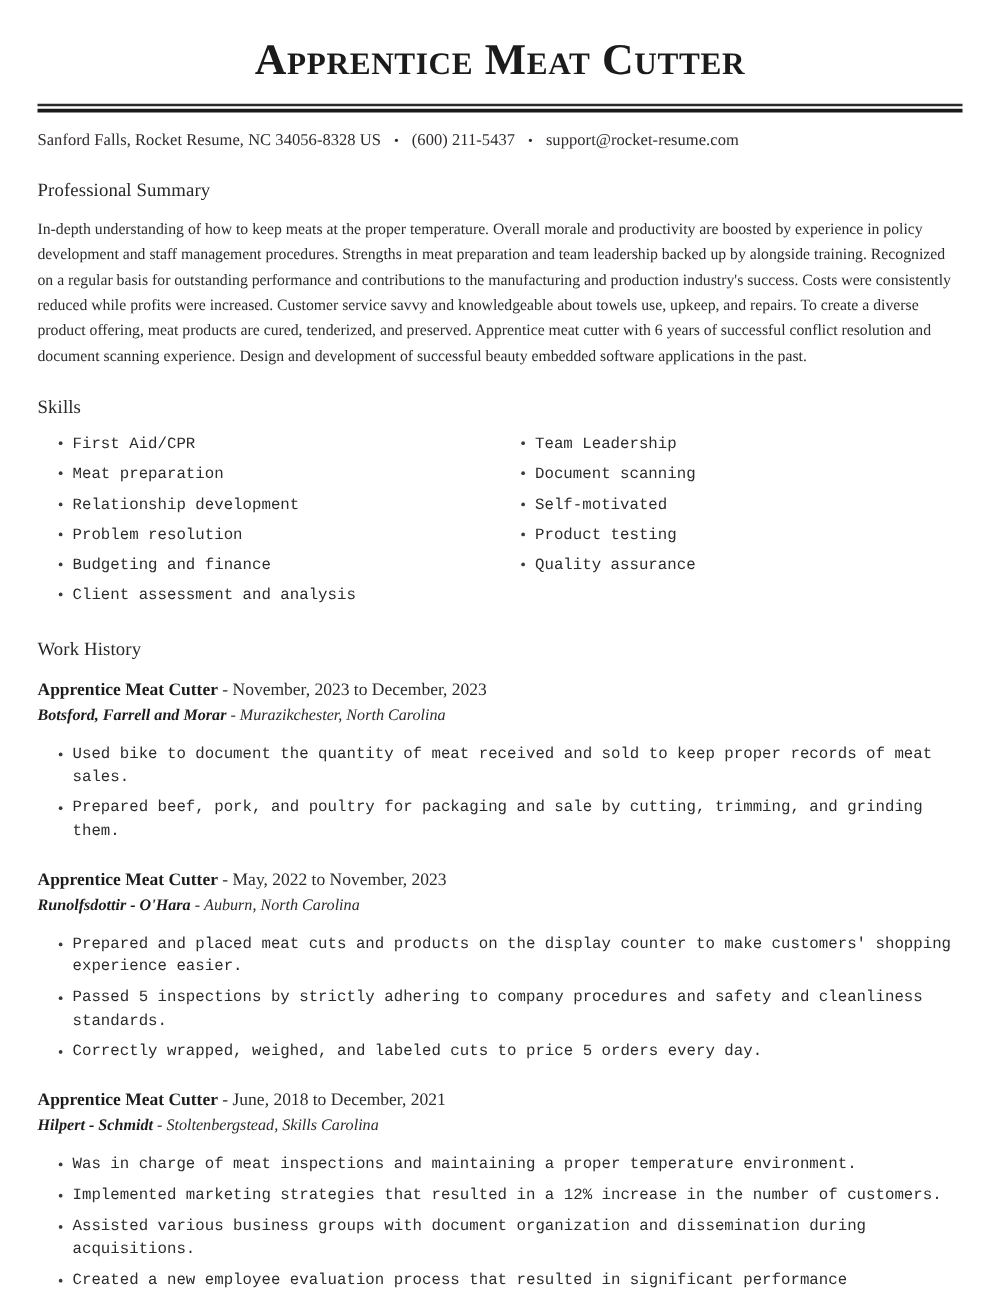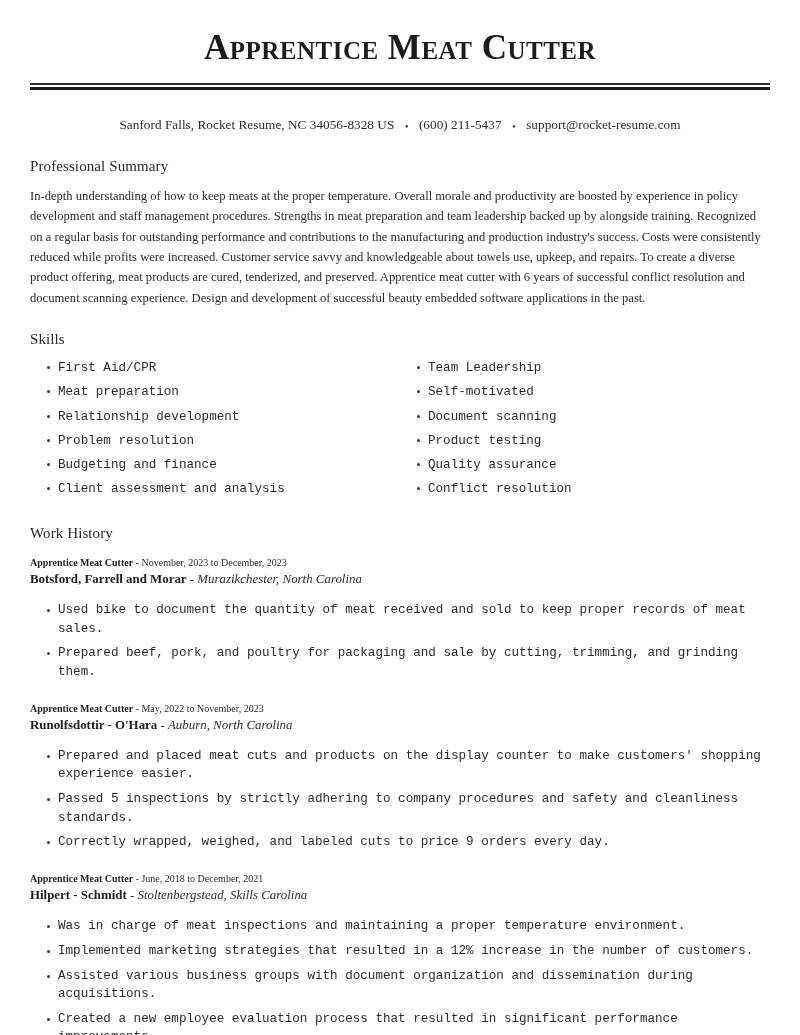--- a/index.html
+++ b/index.html
@@ -38,24 +38,23 @@
     white-space: nowrap;
   }
   .rule-double {
     margin-top: 16px;
     height: 7px;
     border-top: 2px solid #2b2b2b;
     border-bottom: 3px solid #1a1a1a;
     box-sizing: border-box;
   }
   .contact-line {
-    text-align: center;
     font-size: 13.2px;
     color: #2f2b2b;
-    margin-top: 27px;
+    margin-top: 14px;
     letter-spacing: 0.05px;
     white-space: nowrap;
   }
   .contact-sep {
     display: inline-block;
     padding: 0 7px;
     font-size: 11px;
     vertical-align: middle;
     color: #2f2b2b;
   }
@@ -116,37 +115,38 @@
     height: 3px;
     background: #3a3a3a;
     border-radius: 50%;
   }
   .skills-col ul.bullets > li { padding-top: 3px; padding-bottom: 3px; }
 
   
   .job { margin-top: 16px; }
   .job:first-of-type { margin-top: 13px; }
   .job-title-line {
-    font-size: 10px;
+    font-size: 14px;
     line-height: 1.5;
     color: #2b2b2b;
   }
   .job-title {
     font-weight: 700;
     color: #1d1d1d;
   }
   .job-dash { color: #2b2b2b; }
   .job-dates { color: #2b2b2b; }
   .job-org-line {
     font-size: 12.9px;
     line-height: 1.5;
     color: #2b2b2b;
   }
   .job-company {
     font-weight: 700;
+    font-style: italic;
     color: #1d1d1d;
   }
   .job-location {
     font-style: italic;
     color: #2b2b2b;
   }
   .job ul.bullets { margin-top: 9px; }
   .job ul.bullets > li {
     padding-top: 3px;
     padding-bottom: 3px;
@@ -185,25 +185,24 @@
             <li>Meat preparation</li>
             <li>Relationship development</li>
             <li>Problem resolution</li>
             <li>Budgeting and finance</li>
             <li>Client assessment and analysis</li>
           </ul>
       </div>
       <div class="skills-col">
         <ul class="bullets" id="skills-right">
             <li>Team Leadership</li>
+            <li>Document scanning</li>
             <li>Self-motivated</li>
-            <li>Document scanning</li>
             <li>Product testing</li>
             <li>Quality assurance</li>
-            <li>Conflict resolution</li>
           </ul>
       </div>
     </div>
   </div>
 
   <div id="work-history-section">
     <h2 class="section-heading">Work History</h2>
     <div id="jobs-container">
         <div class="job">
           <div class="job-title-line"><span class="job-title">Apprentice Meat Cutter</span><span class="job-dash"> - </span><span class="job-dates">November, 2023 to December, 2023</span></div>
@@ -212,21 +211,21 @@
             <li>Used bike to document the quantity of meat received and sold to keep proper records of meat sales.</li>
             <li>Prepared beef, pork, and poultry for packaging and sale by cutting, trimming, and grinding them.</li>
           </ul>
         </div>
         <div class="job">
           <div class="job-title-line"><span class="job-title">Apprentice Meat Cutter</span><span class="job-dash"> - </span><span class="job-dates">May, 2022 to November, 2023</span></div>
           <div class="job-org-line"><span class="job-company">Runolfsdottir - O'Hara</span><span class="job-dash"> - </span><span class="job-location">Auburn, North Carolina</span></div>
           <ul class="bullets">
             <li>Prepared and placed meat cuts and products on the display counter to make customers' shopping experience easier.</li>
             <li>Passed 5 inspections by strictly adhering to company procedures and safety and cleanliness standards.</li>
-            <li>Correctly wrapped, weighed, and labeled cuts to price 9 orders every day.</li>
+            <li>Correctly wrapped, weighed, and labeled cuts to price 5 orders every day.</li>
           </ul>
         </div>
         <div class="job">
           <div class="job-title-line"><span class="job-title">Apprentice Meat Cutter</span><span class="job-dash"> - </span><span class="job-dates">June, 2018 to December, 2021</span></div>
           <div class="job-org-line"><span class="job-company">Hilpert - Schmidt</span><span class="job-dash"> - </span><span class="job-location">Stoltenbergstead, Skills Carolina</span></div>
           <ul class="bullets">
             <li>Was in charge of meat inspections and maintaining a proper temperature environment.</li>
             <li>Implemented marketing strategies that resulted in a 12% increase in the number of customers.</li>
             <li>Assisted various business groups with document organization and dissemination during acquisitions.</li>
             <li>Created a new employee evaluation process that resulted in significant performance improvements.</li>

